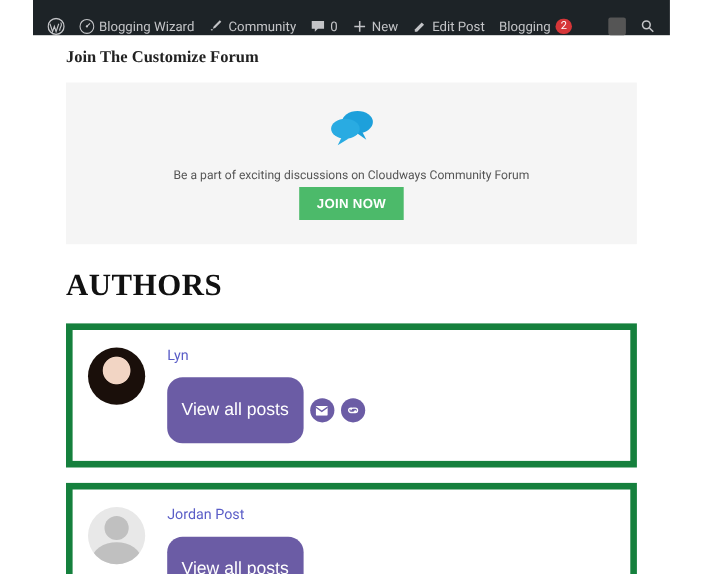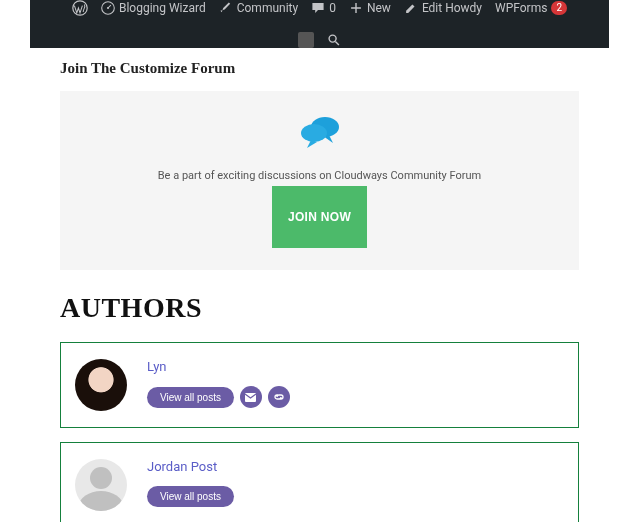--- a/index.html
+++ b/index.html
@@ -10,28 +10,27 @@
     body {
       font-family: -apple-system, BlinkMacSystemFont, "Segoe UI", Roboto, sans-serif;
       background: #fff;
       width: 639px;
       height: 522px;
       overflow: hidden;
     }
     .admin-bar {
       background: #1d2327;
       color: #c3c4c7;
-      height: 48px;
-      display: flex;
-      align-items: center;
+      height: 32px;
+      display: flex;
+      align-items: flex-end;
       padding: 0 8px;
       font-size: 12px;
       justify-content: space-between;
       margin: 0 30px;
-      flex-direction: column;
     }
     .admin-left, .admin-right {
       display: flex;
       align-items: center;
       gap: 3px;
     }
     .admin-item {
       display: flex;
       align-items: center;
       gap: 4px;
@@ -79,36 +78,36 @@
     }
     .panel-text {
       color: #555;
       font-size: 11px;
       margin-bottom: 4px;
     }
     .join-btn {
       background: #4cba6a;
       color: #fff;
       border: none;
-      padding: 24px 16px;
+      padding: 8px 16px;
       font-size: 12px;
       font-weight: 600;
       cursor: pointer;
       letter-spacing: 0.3px;
     }
     .authors-heading {
       font-family: Georgia, "Times New Roman", serif;
       font-weight: bold;
       font-size: 28px;
       color: #111;
       margin-bottom: 18px;
       letter-spacing: 0.5px;
     }
     .author-card {
-      border: 1px solid #15803d;
+      border: 6px solid #15803d;
       padding: 16px 14px;
       display: flex;
       align-items: flex-start;
       gap: 20px;
       margin-bottom: 14px;
     }
     .author-avatar {
       width: 52px;
       height: 52px;
       border-radius: 50%;
@@ -158,22 +157,22 @@
     .author-actions {
       display: flex;
       align-items: center;
       gap: 6px;
     }
     .view-all {
       background: #6b5ca5;
       color: #fff;
       border: none;
       border-radius: 14px;
-      padding: 5px 13px;
-      font-size: 10px;
+      padding: 21px 13px;
+      font-size: 16px;
       cursor: pointer;
     }
     .icon-btn {
       background: #6b5ca5;
       color: #fff;
       border: none;
       width: 22px;
       height: 22px;
       border-radius: 50%;
       display: flex;
@@ -220,24 +219,24 @@
     <div class="admin-item">
       <svg width="14" height="14" viewBox="0 0 20 20">
           <path d="M9 3h2v6h6v2h-6v6H9v-6H3V9h6z" fill="#c3c4c7"></path>
         </svg>
       <span>New</span>
     </div>
     <div class="admin-item">
       <svg width="14" height="14" viewBox="0 0 20 20">
           <path d="M3 14l9-9 3 3-9 9H3v-3z" fill="#c3c4c7"></path>
         </svg>
-      <span>Edit Howdy</span>
-    </div>
-    <div class="admin-item">
-      <span>WPForms</span>
+      <span>Edit Post</span>
+    </div>
+    <div class="admin-item">
+      <span>Blogging</span>
       <span class="badge">2</span>
     </div>
   </div>
   <div class="admin-right">
     <div class="admin-item">
       <span class="avatar-sm"></span>
     </div>
     <div class="admin-item">
       <svg width="14" height="14" viewBox="0 0 20 20">
           <circle cx="8" cy="8" r="5" fill="none" stroke="#c3c4c7" stroke-width="2"></circle>

